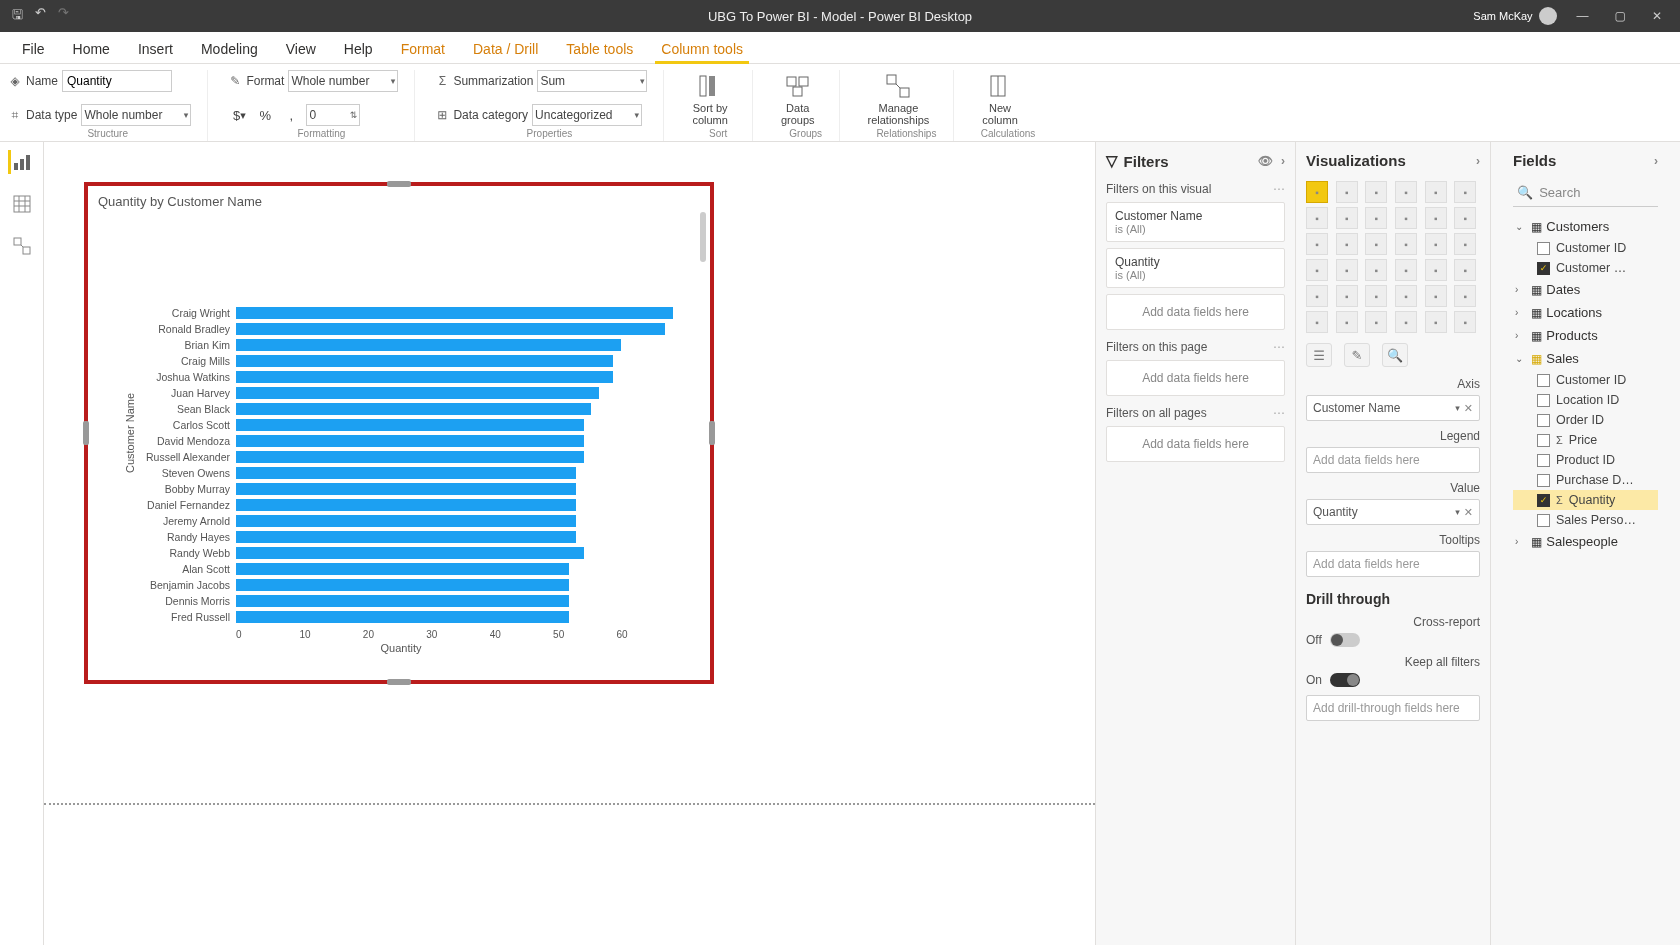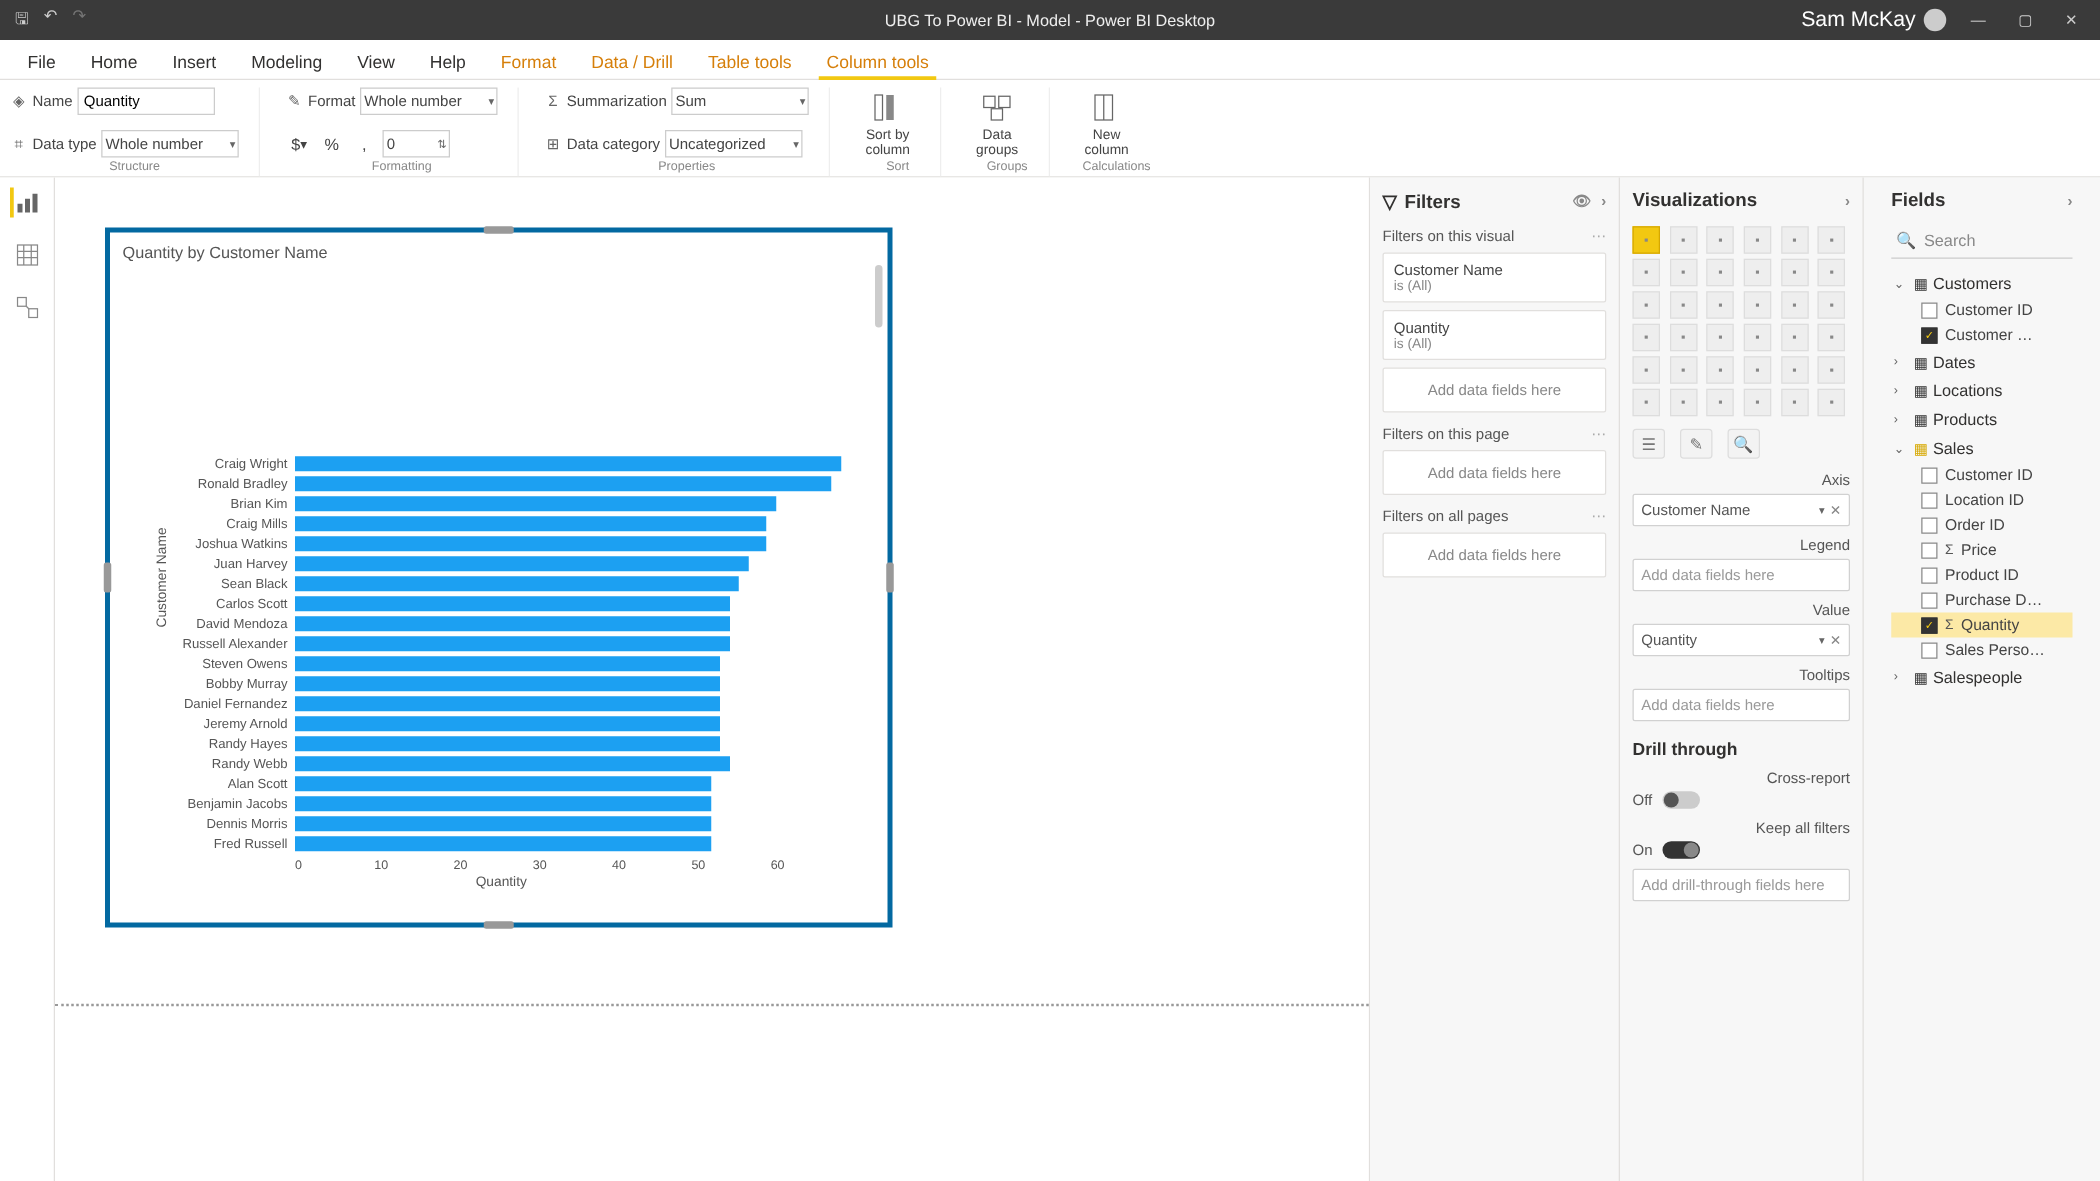--- a/index.html
+++ b/index.html
@@ -4,21 +4,21 @@
 <style>
 * { margin: 0; padding: 0; box-sizing: border-box; font-family: "Segoe UI", Tahoma, sans-serif; }
 body { background: #f3f2f1; overflow: hidden; width: 1680px; height: 945px; }
 
 
 .titlebar { height: 32px; background: #3a3a3a; color: #fff; display: flex; align-items: center; position: relative; }
 .titlebar .left-ctrls { display: flex; gap: 12px; padding-left: 12px; }
 .titlebar .left-ctrls span { color: #ccc; font-size: 13px; cursor: pointer; }
 .titlebar .title { position: absolute; left: 50%; transform: translateX(-50%); font-size: 13px; color: #eee; }
 .titlebar .right-ctrls { position: absolute; right: 0; display: flex; align-items: center; gap: 14px; padding-right: 12px; }
-.titlebar .right-ctrls .user { font-size: 17px; color: #fff; display: flex; align-items: center; gap: 6px; }
+.titlebar .right-ctrls .user { font-size: 11px; color: #fff; display: flex; align-items: center; gap: 6px; }
 .titlebar .right-ctrls .avatar { width: 18px; height: 18px; border-radius: 50%; background: #ccc; display: inline-block; }
 .titlebar .winbtn { color: #ccc; font-size: 12px; cursor: pointer; padding: 0 6px; }
 
 
 .tabs { height: 32px; background: #fff; display: flex; align-items: flex-end; border-bottom: 1px solid #e1dfdd; padding-left: 8px; }
 .tabs .tab { padding: 6px 14px; font-size: 14px; color: #323130; cursor: pointer; position: relative; }
 .tabs .tab.file { color: #323130; }
 .tabs .tab.colored { color: #d67f0a; }
 .tabs .tab.active { color: #d67f0a; }
 .tabs .tab.active::after { content: ""; position: absolute; left: 8px; right: 8px; bottom: -1px; height: 3px; background: #f2c811; }
@@ -39,21 +39,21 @@
 .bigbtn .bigicon { width: 28px; height: 28px; display: flex; align-items: center; justify-content: center; }
 .bigbtn .txt { font-size: 11px; color: #444; text-align: center; line-height: 1.1; }
 
 
 .main { display: flex; height: calc(945px - 32px - 32px - 78px); }
 .leftrail { width: 44px; background: #fff; border-right: 1px solid #e1dfdd; display: flex; flex-direction: column; align-items: center; padding-top: 8px; gap: 18px; }
 .leftrail .railbtn { width: 24px; height: 24px; color: #666; cursor: pointer; display: flex; align-items: center; justify-content: center; }
 .leftrail .railbtn.active { border-left: 3px solid #f2c811; margin-left: -3px; }
 
 .canvas { flex: 1; background: #fff; position: relative; }
-.canvas-viz { position: absolute; left: 40px; top: 40px; width: 630px; height: 560px; border: 4px solid #0369a1; background: #fff; }
+.canvas-viz { position: absolute; left: 40px; top: 40px; width: 630px; height: 502px; border: 4px solid #b91c1c; background: #fff; }
 .canvas-viz .viz-title { font-size: 13px; color: #555; padding: 8px 10px 2px; }
 .canvas-viz .handle-n, .canvas-viz .handle-s { position: absolute; left: 50%; transform: translateX(-50%); width: 24px; height: 6px; background: #999; border-radius: 2px; }
 .canvas-viz .handle-n { top: -5px; } .canvas-viz .handle-s { bottom: -5px; }
 .canvas-viz .handle-w, .canvas-viz .handle-e { position: absolute; top: 50%; transform: translateY(-50%); width: 6px; height: 24px; background: #999; border-radius: 2px; }
 .canvas-viz .handle-w { left: -5px; } .canvas-viz .handle-e { right: -5px; }
 .canvas-viz .scrollbar { position: absolute; right: 4px; top: 26px; width: 6px; height: 50px; background: #ccc; border-radius: 3px; }
 
 .chart-area { position: relative; height: calc(100% - 50px); padding: 4px 30px 0 34px; }
 .chart-ylabel { position: absolute; left: 2px; top: 50%; transform: translateY(-50%) rotate(-90deg); font-size: 11px; color: #555; transform-origin: center; }
 .chart-bars { height: calc(100% - 30px); display: flex; flex-direction: column; justify-content: flex-end; }
@@ -238,20 +238,36 @@
               <rect x="8" y="14" width="9" height="9" fill="none" stroke="#666"></rect>
             </svg>
           </span>
       <span class="txt" style="white-space:pre-line">Data
 groups</span>
     </div>
       </div>
     <div class="label">Groups</div>
   </div>
 
+  <div class="rgroup">
+      <div class="body">
+    <div class="bigbtn">
+      <span class="bigicon">
+            <svg width="26" height="26">
+              <rect x="2" y="2" width="9" height="9" fill="none" stroke="#666"></rect>
+              <rect x="15" y="15" width="9" height="9" fill="none" stroke="#666"></rect>
+              <line x1="11" y1="11" x2="15" y2="15" stroke="#666"></line>
+            </svg>
+          </span>
+      <span class="txt" style="white-space:pre-line">Manage
+relationships</span>
+    </div>
+      </div>
+    <div class="label">Relationships</div>
+  </div>
 
   <div class="rgroup">
       <div class="body">
     <div class="bigbtn">
       <span class="bigicon">
             <svg width="26" height="26">
               <rect x="4" y="3" width="14" height="20" fill="none" stroke="#666"></rect>
               <line x1="11" y1="3" x2="11" y2="23" stroke="#666"></line>
             </svg>
           </span>

